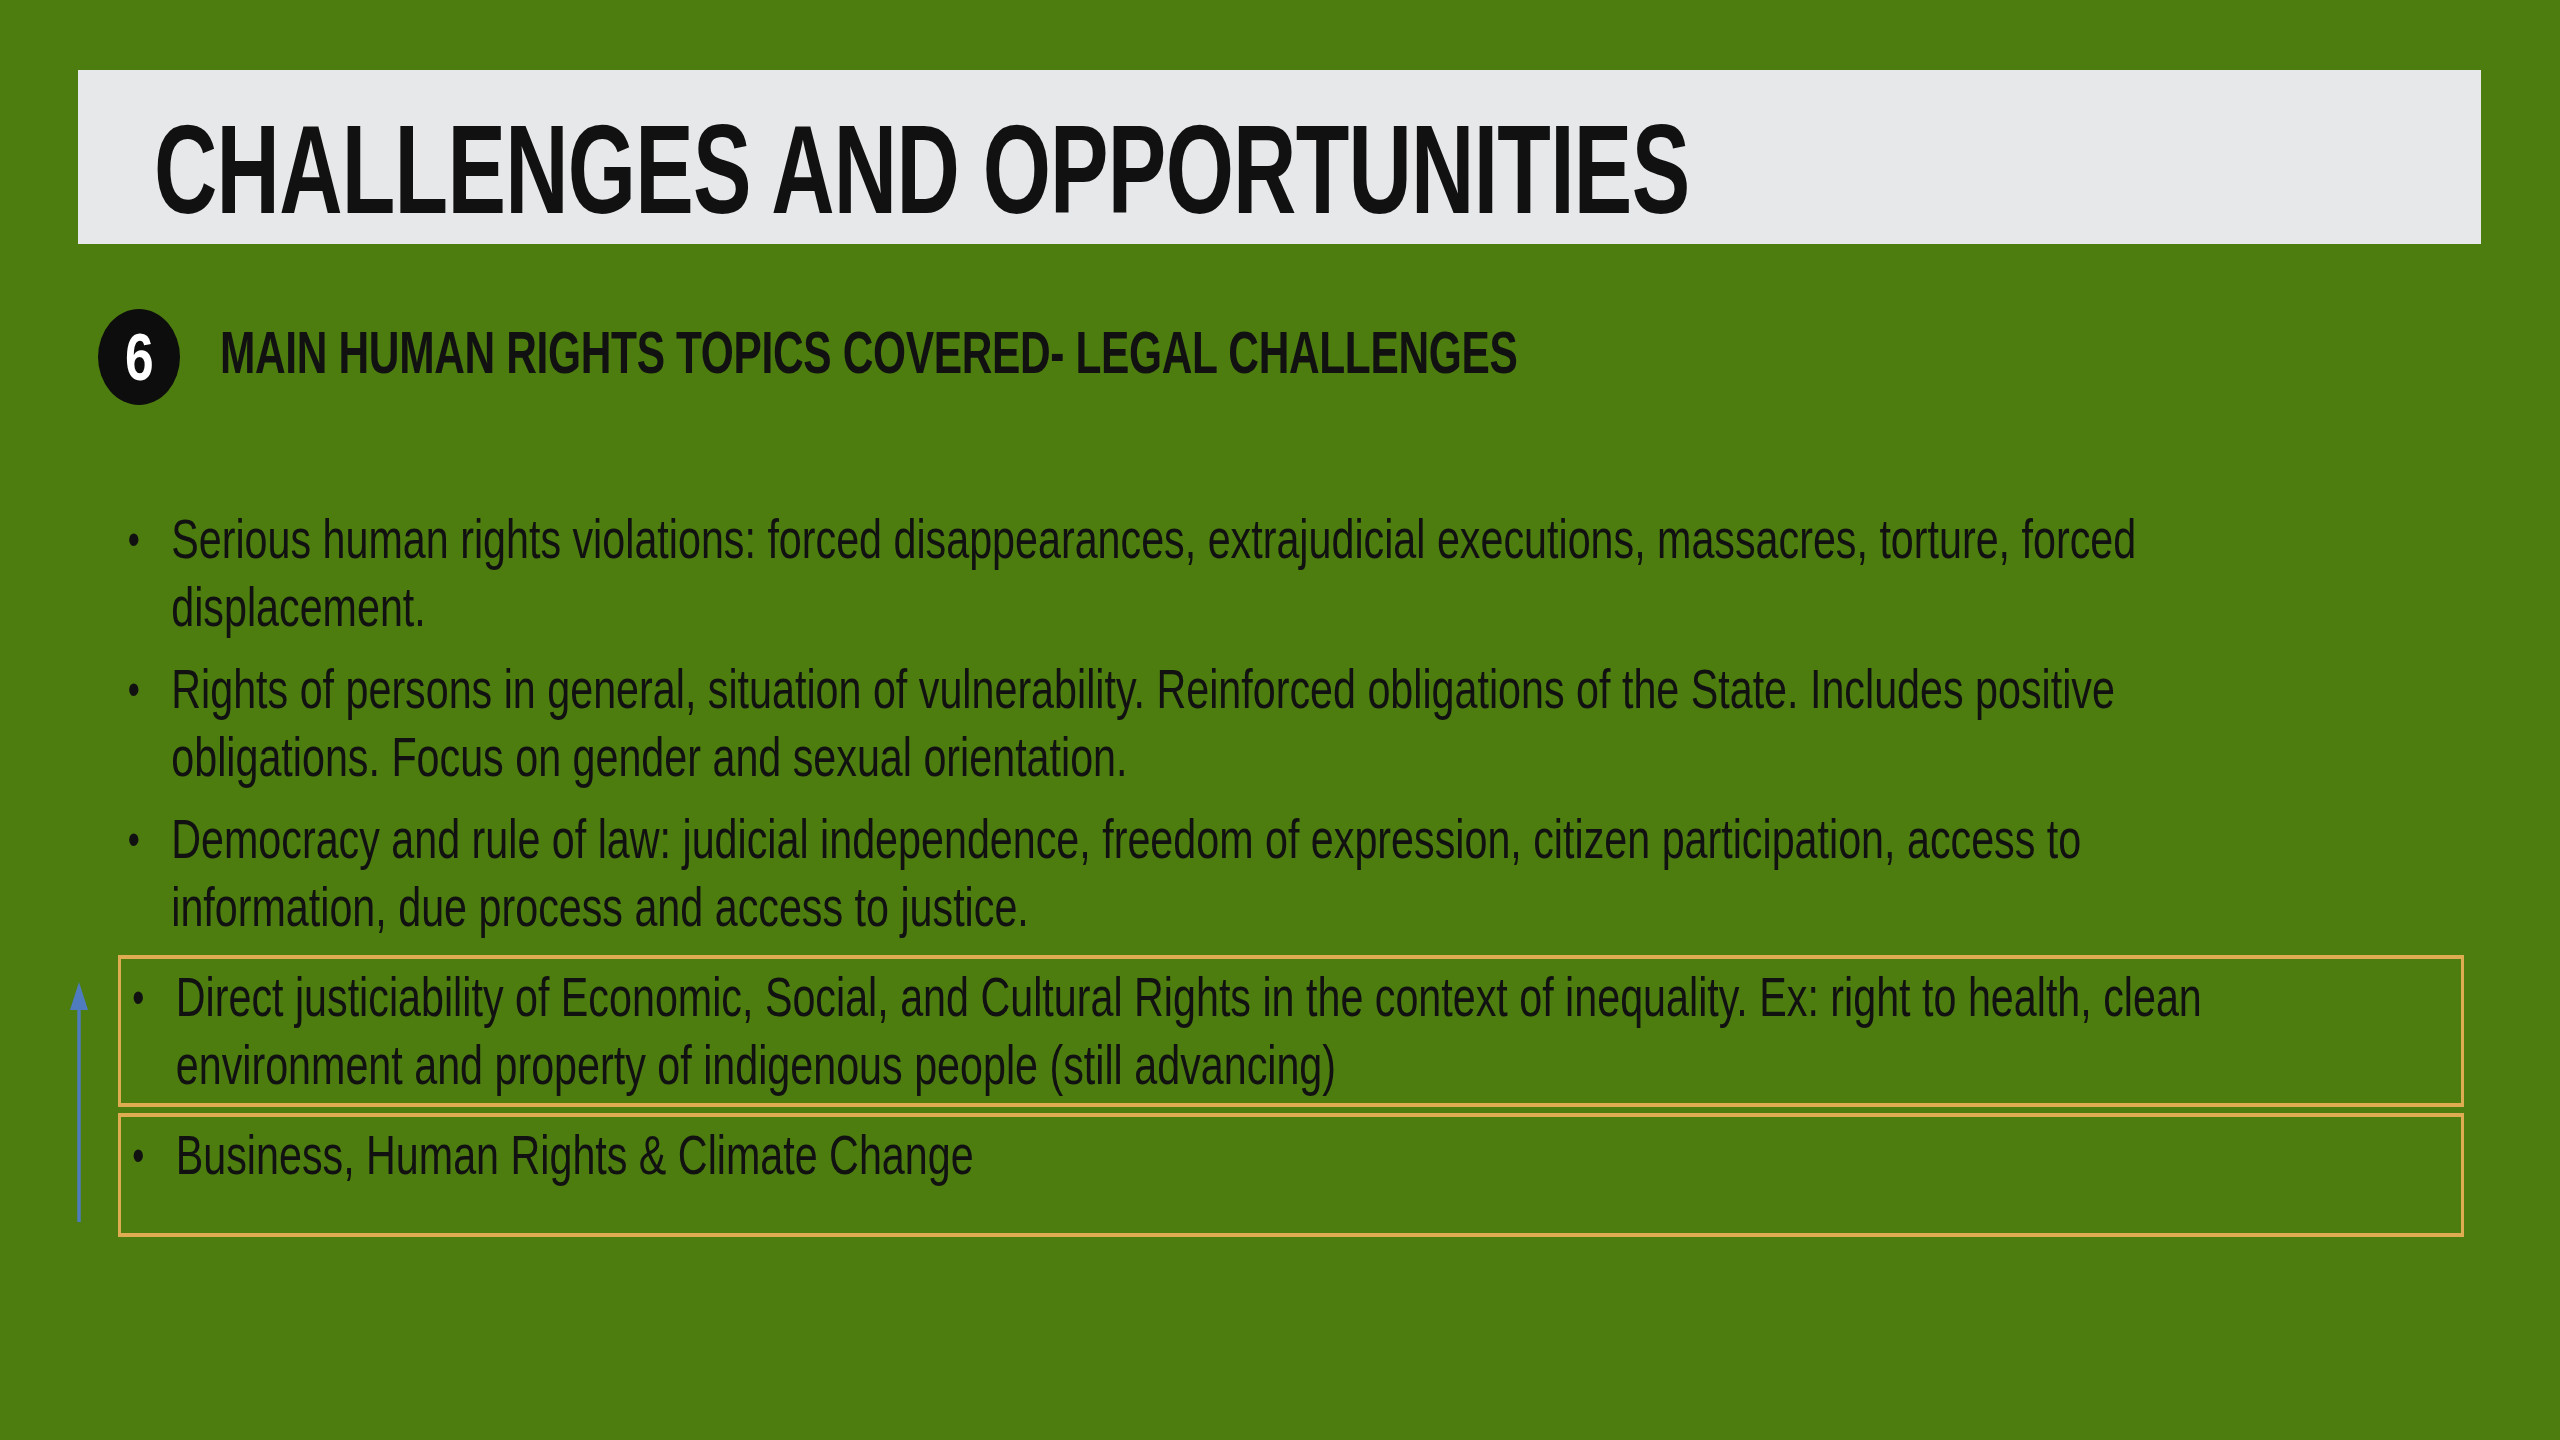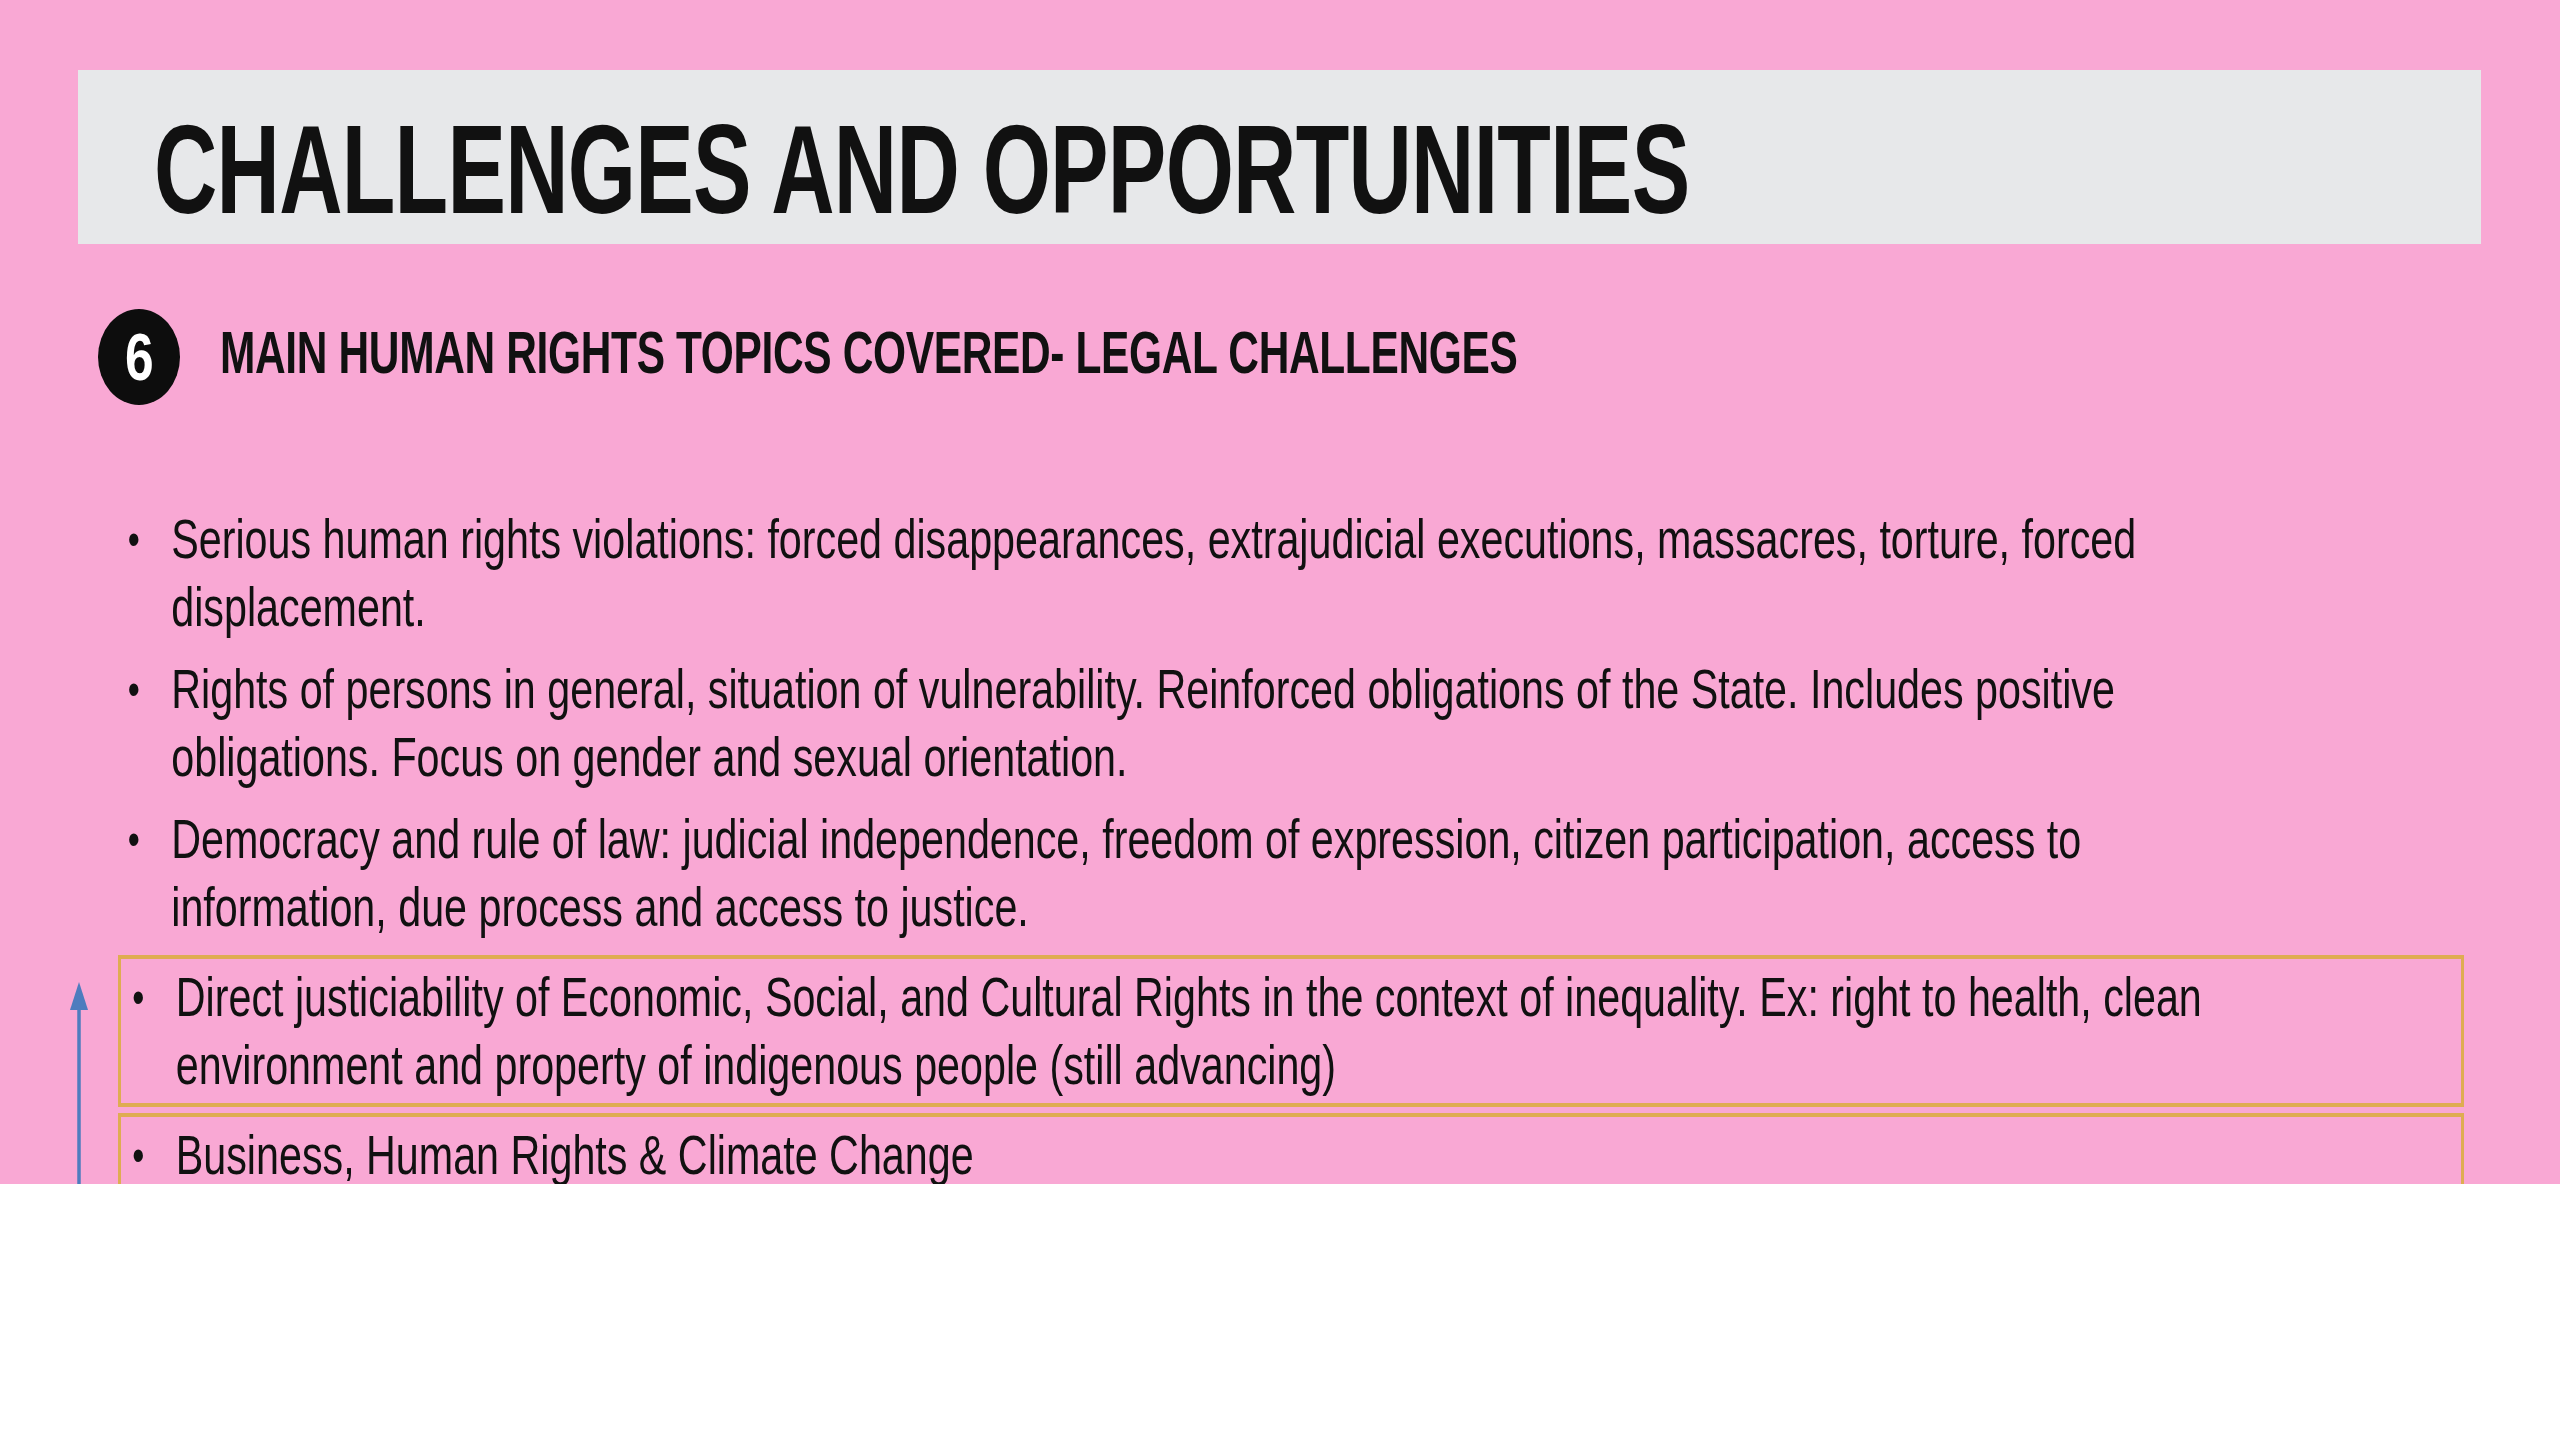--- a/index.html
+++ b/index.html
@@ -1,18 +1,18 @@
 <!DOCTYPE html>
 <html style="--header_bg: #E7E8EA; --text: #111111; --gold: #DFAC52; --arrow_blue: #4E7CBE; --badge_bg: #0D0D0D; --badge_fg: #FFFFFF;"><head>
 <meta charset="utf-8">
 <style>
   html,body { margin:0; padding:0; background:#ffffff; }
   .slide {
-    position:relative; width:2560px; height:1184px;
-    background:#f9a8d4; overflow:hidden;
+    position:relative; width:2560px; height:1440px;
+    background:#4d7c0f; overflow:hidden;
     font-family:"Liberation Sans", sans-serif;
     color:var(--text, #111);
   }
 
   
   .banner {
     position:absolute; left:78px; top:70px;
     width:2403px; height:174px;
     background:var(--header_bg, #E7E8EA);
   }

